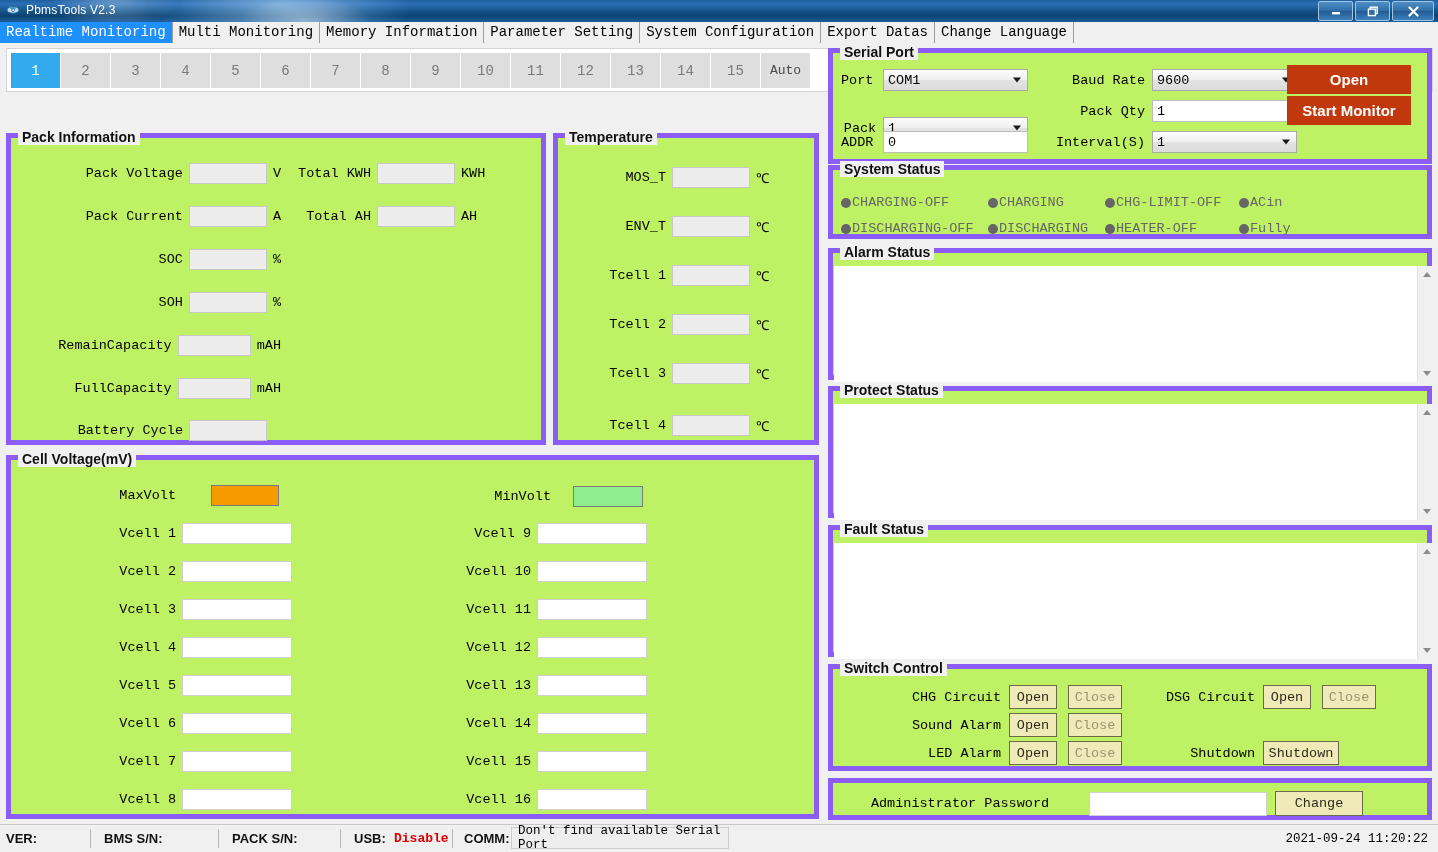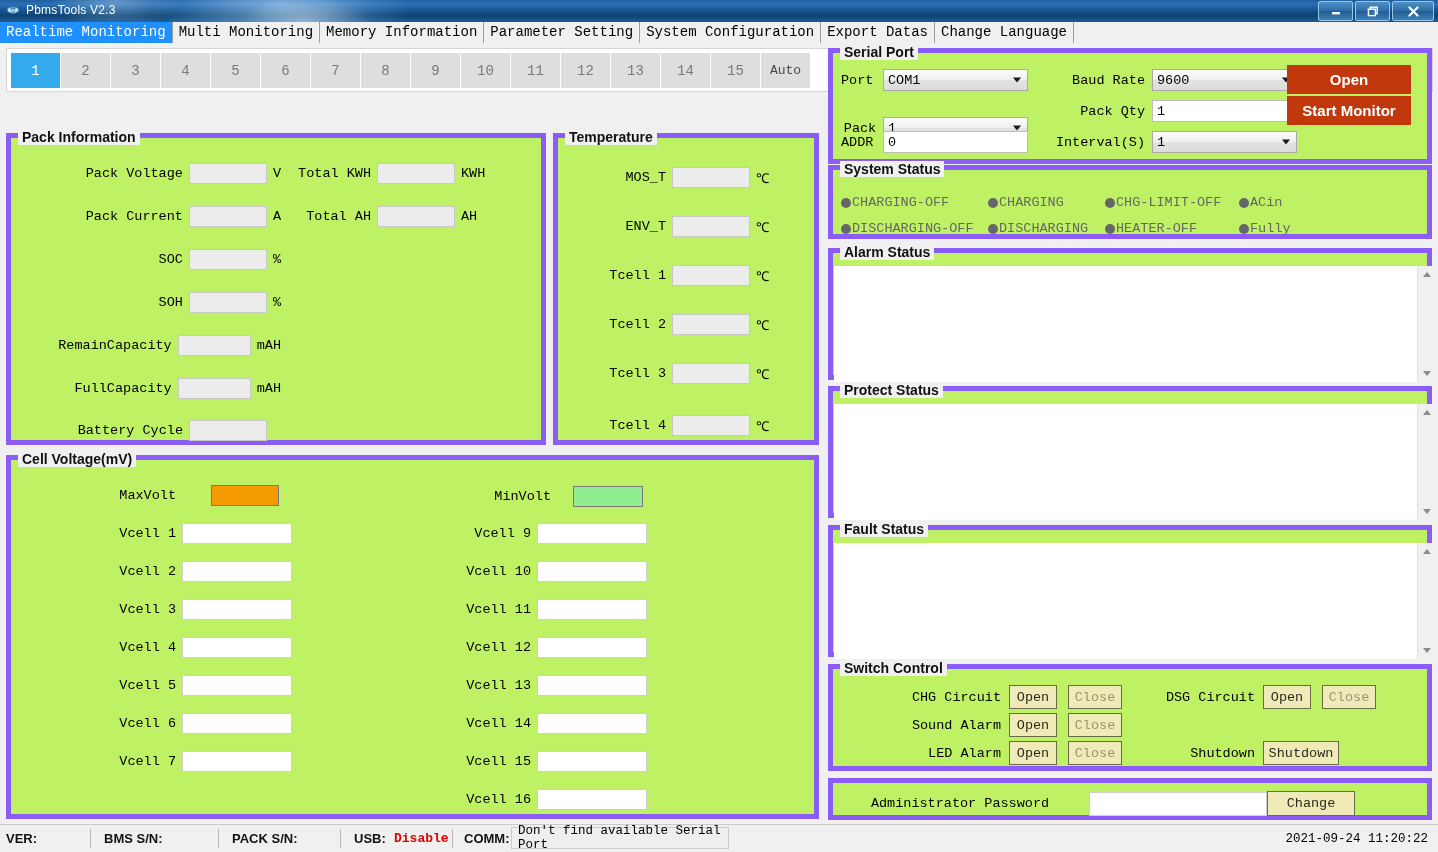--- a/index.html
+++ b/index.html
@@ -359,20 +359,24 @@
       <div class="fbox white" style="width:110px;margin-left:6px;"></div>
     </div>
     <div class="frow" style="left:0px;top:253px;">
       <div class="flabel" style="width:165px;">Vcell 6</div>
       <div class="fbox white" style="width:110px;margin-left:6px;"></div>
     </div>
     <div class="frow" style="left:0px;top:291px;">
       <div class="flabel" style="width:165px;">Vcell 7</div>
       <div class="fbox white" style="width:110px;margin-left:6px;"></div>
     </div>
+    <div class="frow" style="left:0px;top:329px;">
+      <div class="flabel" style="width:165px;">Vcell 8</div>
+      <div class="fbox white" style="width:110px;margin-left:6px;"></div>
+    </div>
 
     <div class="frow" style="left:420px;top:63px;">
       <div class="flabel" style="width:100px;">Vcell 9</div>
       <div class="fbox white" style="width:110px;margin-left:6px;"></div>
     </div>
     <div class="frow" style="left:420px;top:101px;">
       <div class="flabel" style="width:100px;">Vcell 10</div>
       <div class="fbox white" style="width:110px;margin-left:6px;"></div>
     </div>
     <div class="frow" style="left:420px;top:139px;">
@@ -557,21 +561,21 @@
     <div class="frow" style="left:332px;top:72px;">
       <div class="swlabel" style="width:90px;">Shutdown</div>
       <div class="ybtn" style="width:76px;height:24px;margin-left:8px;">Shutdown</div>
     </div>
   </div>
 
   <div class="gb" style="left:828px;top:778px;width:604px;height:42px;">
     <div class="frow" style="left:8px;top:8px;">
       <div class="swlabel" style="width:238px;text-align:center;">Administrator Password</div>
       <div class="fbox white" style="width:178px;height:24px;margin-left:10px;"></div>
-      <div class="ybtn" style="width:88px;height:25px;margin-left:0;">Change</div>
+      <div class="ybtn" style="width:88px;height:25px;margin-left:8px;">Change</div>
     </div>
   </div>
 
   <div class="statusbar">
     <div class="sb-item" style="left:6px;">VER:</div>
     <div class="sb-item" style="left:48px;font-weight:normal;font-family:'Liberation Mono',monospace;font-size:12.5px;"></div>
     <div class="sb-sep" style="left:90px;"></div>
 
     <div class="sb-item" style="left:104px;">BMS S/N:</div>
     <div class="sb-item" style="left:172px;font-weight:normal;font-family:'Liberation Mono',monospace;font-size:12.5px;"></div>

